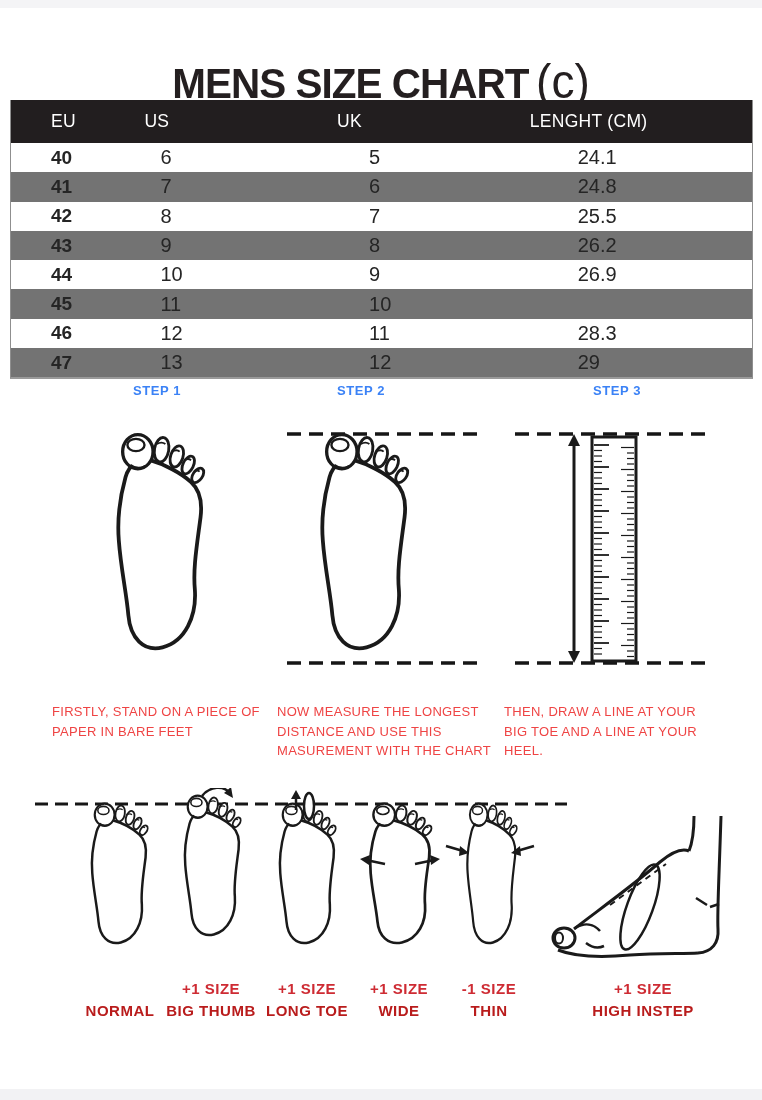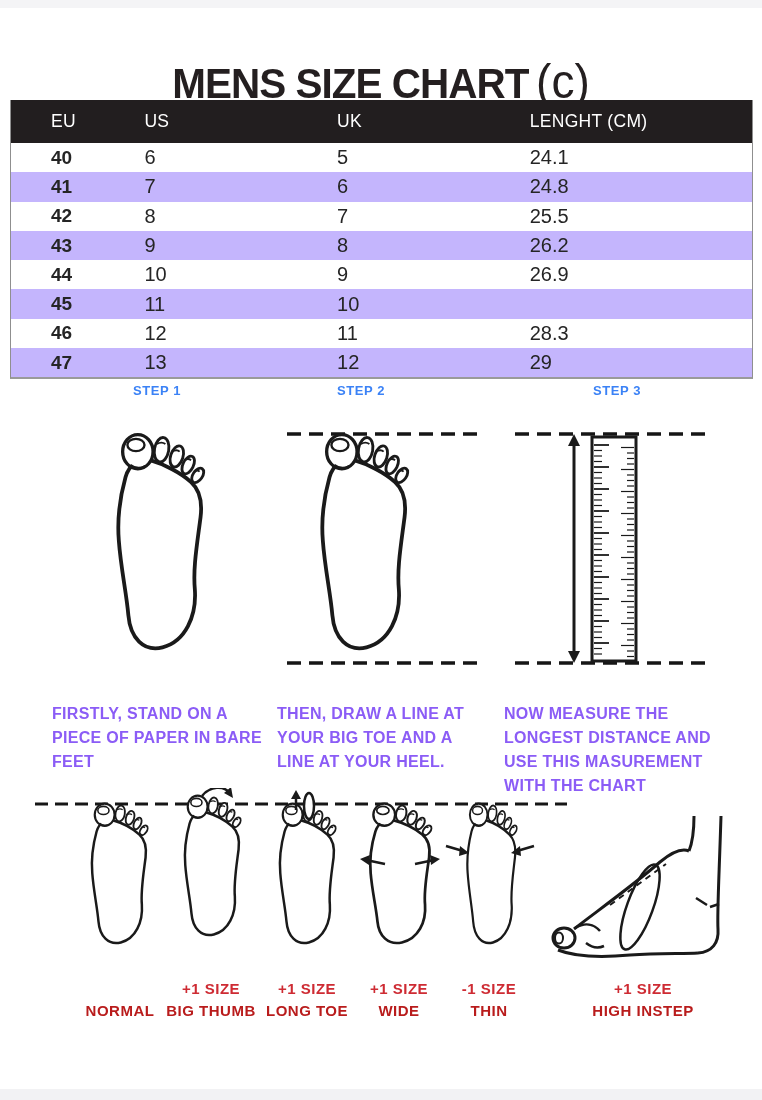--- a/index.html
+++ b/index.html
@@ -24,39 +24,39 @@
     position:absolute;top:100px;left:10px;width:741px;
     border-left:1px solid #8f8f8f;border-right:1px solid #8f8f8f;border-bottom:2px solid #9a9a9a;
   }
   .t-head{
     display:grid;grid-template-columns:18% 26% 26% 30%;
     background:#221e1f;color:#ffffff;height:43px;align-items:center;
     font-size:17.5px;font-weight:400;letter-spacing:.3px;
   }
   .t-row{
     display:grid;grid-template-columns:18% 26% 26% 30%;
-    height:29.3px;align-items:center;font-size:20px;font-weight:400;color:#252525;
-  }
-  .t-row.alt{background:#c4b5fd;}
+    height:29.3px;align-items:center;font-size:20px;font-weight:400;color:#252525;gap:16px;
+  }
+  .t-row.alt{background:#737373;}
   .c-eu{text-align:left;padding-left:20px;margin-left:20px;}
   .t-row .c-eu{font-weight:700;font-size:19px;}
   .c-us,.c-uk,.c-cm{text-align:left;}
 
   
   .step-labels span{
     position:absolute;top:383px;transform:translateX(-50%);
     font-size:13px;font-weight:700;letter-spacing:.6px;color:#3b82f6;
   }
   .steps-figure{position:absolute;top:413px;left:0;}
   .step-captions{
     position:absolute;top:702px;left:52px;width:680px;
     display:grid;grid-template-columns:213px 215px 218px;column-gap:12px;
   }
   .step-captions p{
-    margin:0;font-size:16px;font-weight:700;line-height:1.5;letter-spacing:.3px;color:#8b5cf6;
+    margin:0;font-size:13px;font-weight:400;line-height:1.5;letter-spacing:.3px;color:#ef4444;
   }
 
   
   .foot-types-figure{position:absolute;top:788px;left:0;}
   .ft-name{
     position:absolute;top:1002px;transform:translateX(-50%);white-space:nowrap;
     font-size:15px;font-weight:700;letter-spacing:.5px;color:#b91c1c;
   }
   .ft-size{
     position:absolute;top:980px;transform:translateX(-50%);white-space:nowrap;
@@ -249,22 +249,22 @@
           <line x1="634" y1="238" x2="627" y2="238" stroke="#1a1a1a" stroke-width="1.2"></line>
           <line x1="594" y1="241" x2="602" y2="241" stroke="#1a1a1a" stroke-width="1.2"></line>
           <line x1="634" y1="243.5" x2="627" y2="243.5" stroke="#1a1a1a" stroke-width="1.2"></line>
         </g>
     </g>
   </g>
 </svg>
 
 <div class="step-captions">
   <p>FIRSTLY, STAND ON A  PIECE OF PAPER IN BARE FEET</p>
+  <p>NOW MEASURE THE LONGEST DISTANCE AND USE THIS MASUREMENT WITH THE CHART</p>
   <p>THEN, DRAW A LINE AT YOUR BIG TOE AND A LINE AT YOUR HEEL.</p>
-  <p>NOW MEASURE THE LONGEST DISTANCE AND USE THIS MASUREMENT WITH THE CHART</p>
 </div>
 
 <svg class="foot-types-figure" width="762" height="192" viewBox="0 0 762 192">
   <defs>
     <g id="foot-side" stroke="#1a1a1a" fill="none" stroke-width="3">
       <ellipse cx="16" cy="128" rx="11" ry="10" fill="#ffffff"></ellipse>
       <ellipse cx="11" cy="128" rx="4" ry="5.5" stroke-width="2"></ellipse>
       <path d="M10,140 C30,148 60,147 82,145 C112,143 136,144 150,143"></path>
       <path d="M150,143 C164,142 171,133 170,119 C169,104 171,70 173,6"></path>
       <path d="M26,119 C52,99 88,73 112,52 C124,42 134,38 141,41"></path>

